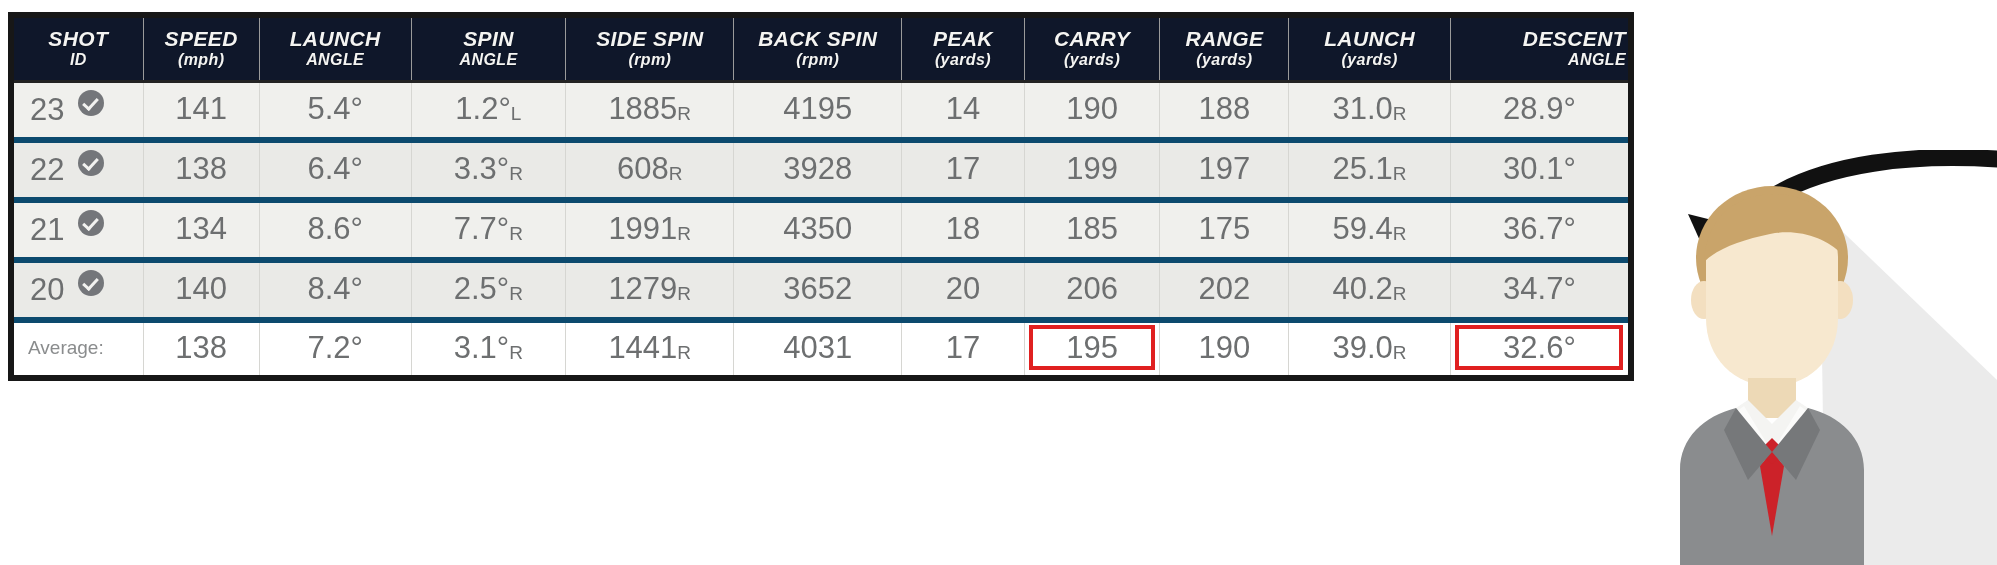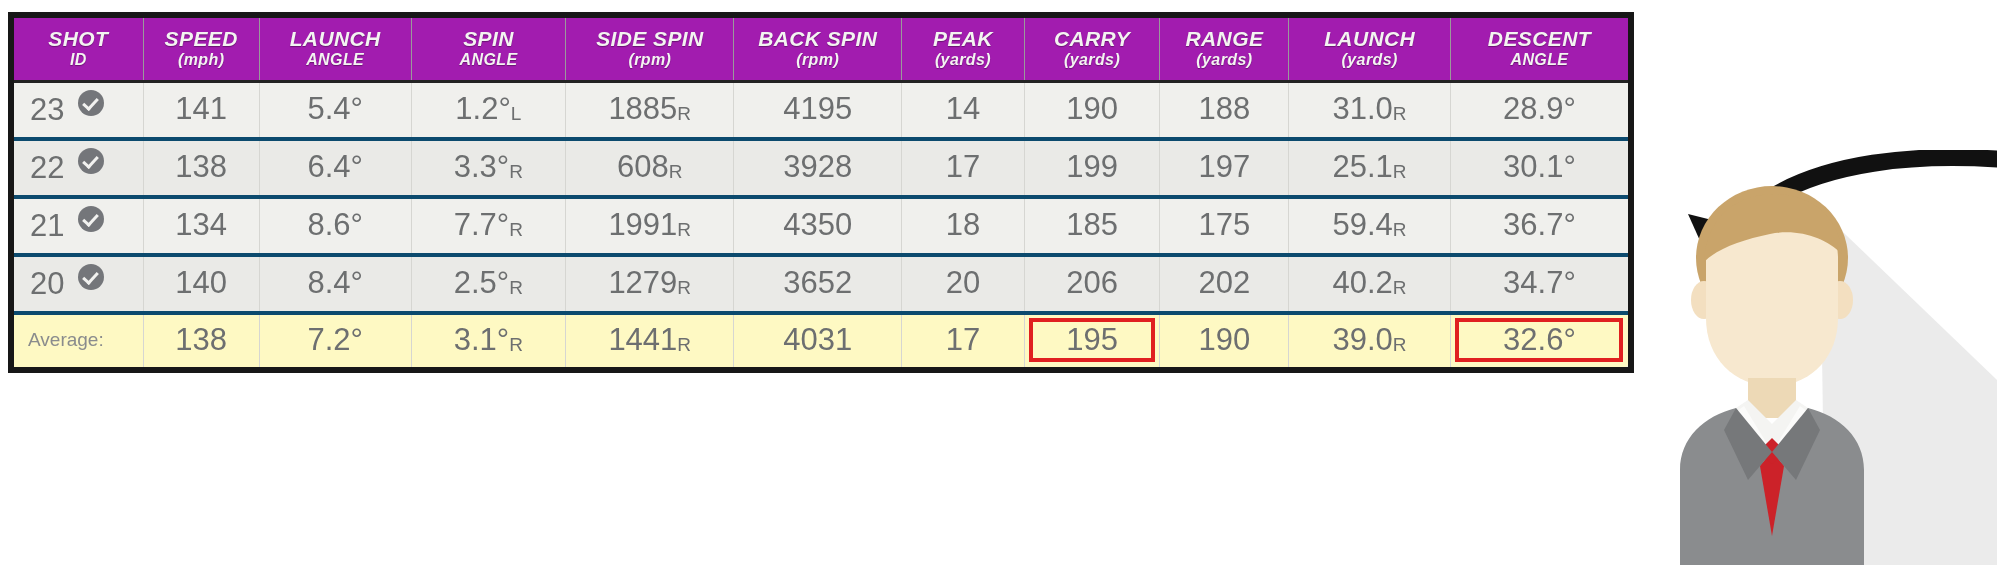--- a/index.html
+++ b/index.html
@@ -21,46 +21,46 @@
     box-sizing:border-box;
   }
 
   table{
     border-collapse:collapse;
     width:100%;
     table-layout:fixed;
   }
 
   
-  thead tr{ background:#a21caf; }
+  thead tr{ background:#0f172a; }
   thead th{
     color:#f4f4f2;
     font-style:italic;
     font-weight:bold;
     font-size:21px;
     letter-spacing:.4px;
     line-height:1.16;
     text-align:center;
     padding:9px 2px 10px;
     border-right:1px solid #9a9a9a;
     border-bottom:3px solid #222;
     text-shadow:0 1px 1px rgba(0,0,0,.35);
     white-space:nowrap;
   }
-  thead th:last-child{border-right:none;}
+  thead th:last-child{border-right:none;text-align:right;}
   .unit{ font-size:16px; display:block; font-style:italic; }
 
   
   tbody td{
     font-size:31px;
     color:#6d6f70;
     text-align:center;
     padding:7px 4px 9px;
     border-right:1px solid #d6d6d2;
-    border-bottom:4px solid #0c4a6e;
+    border-bottom:6px solid #0c4a6e;
     background:#f0f0ed;
     position:relative;
     white-space:nowrap;
   }
   tbody td:last-child{border-right:none;}
   tbody tr:nth-child(even) td{background:#eaeae7;}
 
   
   .shotid{
     text-align:left;
@@ -84,21 +84,21 @@
     border:solid #f2f2f0;
     border-width:0 3px 3px 0;
     transform:rotate(42deg);
   }
 
   
   .sfx{ font-size:19px; vertical-align:-1px; letter-spacing:.3px; }
 
   
   tr.average td{
-    background:#fef9c3;
+    background:#ffffff;
     border-bottom:none;
     color:#6d6f70;
   }
   tr.average td.label{
     font-size:19px;
     text-align:left;
     padding-left:14px;
     color:#8a8c8d;
   }
   .hl{

